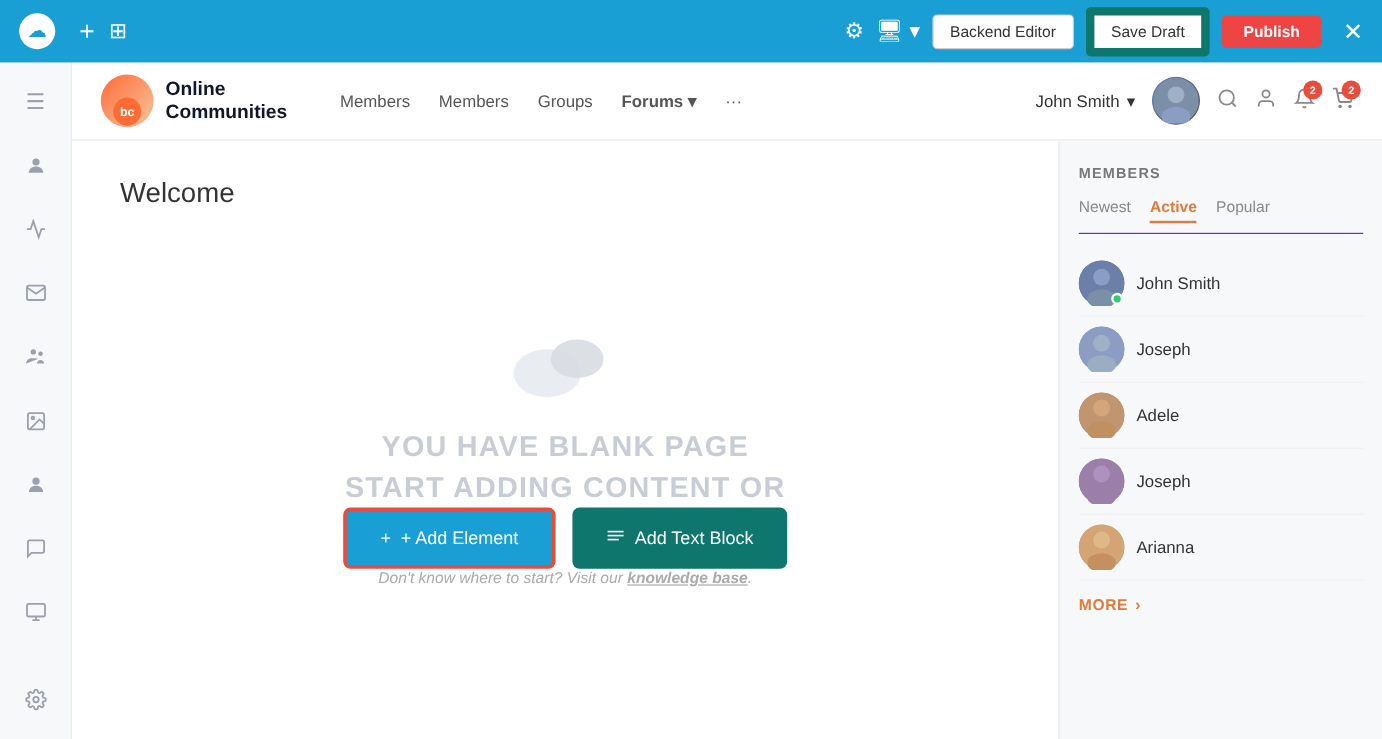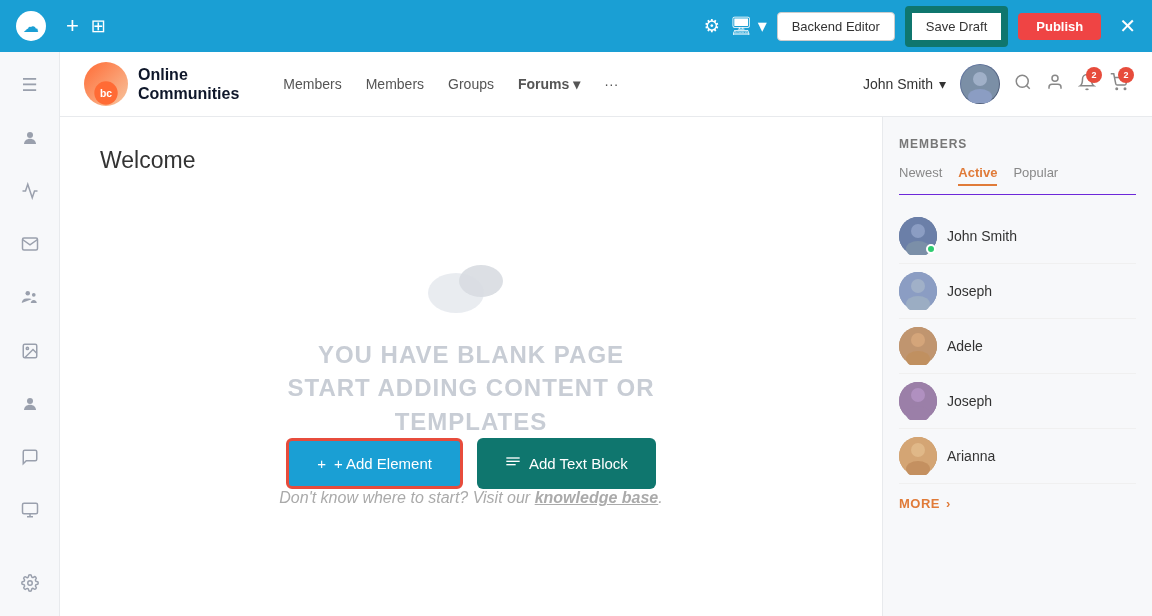--- a/index.html
+++ b/index.html
@@ -69,21 +69,21 @@
     .main-content { flex: 1; background: white; display: flex; flex-direction: column; padding: 30px 40px; }
     .page-title { font-size: 23px; font-weight: 300; color: #333; }
 
     
     .blank-section { flex: 1; display: flex; flex-direction: column; align-items: center; justify-content: center; }
     .blank-icon { font-size: 64px; color: #c8cdd5; opacity: 0.7; }
     .blank-text { text-align: center; font-size: 24px; font-weight: 600; color: #c8cdd5; letter-spacing: 1px; line-height: 1.4; text-transform: uppercase; }
     .action-buttons { display: flex; gap: 14px; }
     .btn-add { background: #0f766e; color: white; border: none; border-radius: 6px; padding: 14px 28px; font-size: 15px; cursor: pointer; display: flex; align-items: center; gap: 8px; font-weight: 500; }
     .btn-add.selected { border: 3px solid #e74c3c; background: #1a9fd4; }
-    .hint-text { font-size: 16px; color: #aaa; font-style: italic; }
+    .hint-text { font-size: 13px; color: #aaa; font-style: italic; }
     .hint-text a { color: #aaa; font-weight: 600; }
 
     
     .right-sidebar { width: 270px; background: #f7f8fa; border-left: 1px solid #e8eaed; padding: 20px 16px; overflow-y: auto; }
     .members-title { font-size: 12px; font-weight: 700; color: #777; text-transform: uppercase; letter-spacing: 1px; margin-bottom: 14px; }
     .members-tabs { display: flex; gap: 16px; margin-bottom: 14px; padding-bottom: 8px; border-bottom: 1px solid #6d28d9; }
     .members-tab { font-size: 13px; color: #888; cursor: pointer; padding-bottom: 4px; }
     .members-tab.active { color: #e07b39; border-bottom: 2px solid #e07b39; font-weight: 600; }
     .member-item { display: flex; align-items: center; gap: 10px; padding: 8px 0; border-bottom: 1px solid #f0f0f0; }
     .member-avatar { width: 38px; height: 38px; border-radius: 50%; position: relative; flex-shrink: 0; }
@@ -255,21 +255,20 @@
         <div class="blank-section">
           <div class="blank-icon">
             <svg width="90" height="70" viewBox="0 0 90 70">
               <ellipse cx="30" cy="40" rx="28" ry="20" fill="#d8dde6" opacity="0.8"></ellipse>
               <ellipse cx="55" cy="28" rx="22" ry="16" fill="#c8cdd5" opacity="0.9"></ellipse>
             </svg>
           </div>
           <div class="blank-text">
             <div>YOU HAVE BLANK PAGE</div>
             <div>START ADDING CONTENT OR</div>
-            <div>TEMPLATES</div>
           </div>
           <div class="action-buttons">
             <button class="btn-add selected">
               <span>+</span>
               <span>+ Add Element</span>
             </button>
             <button class="btn-add">
               <span>
                 <svg width="16" height="16" viewBox="0 0 24 24" fill="white">
                     <rect x="2" y="5" width="20" height="2"></rect>

